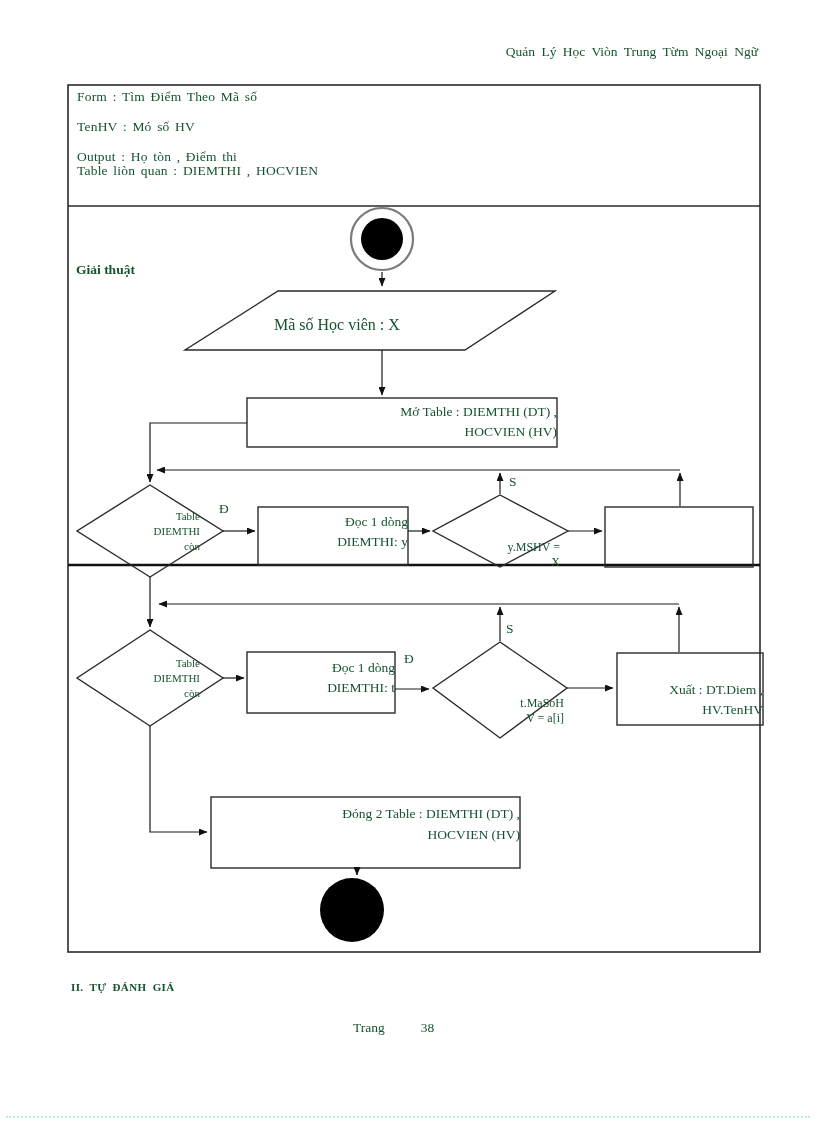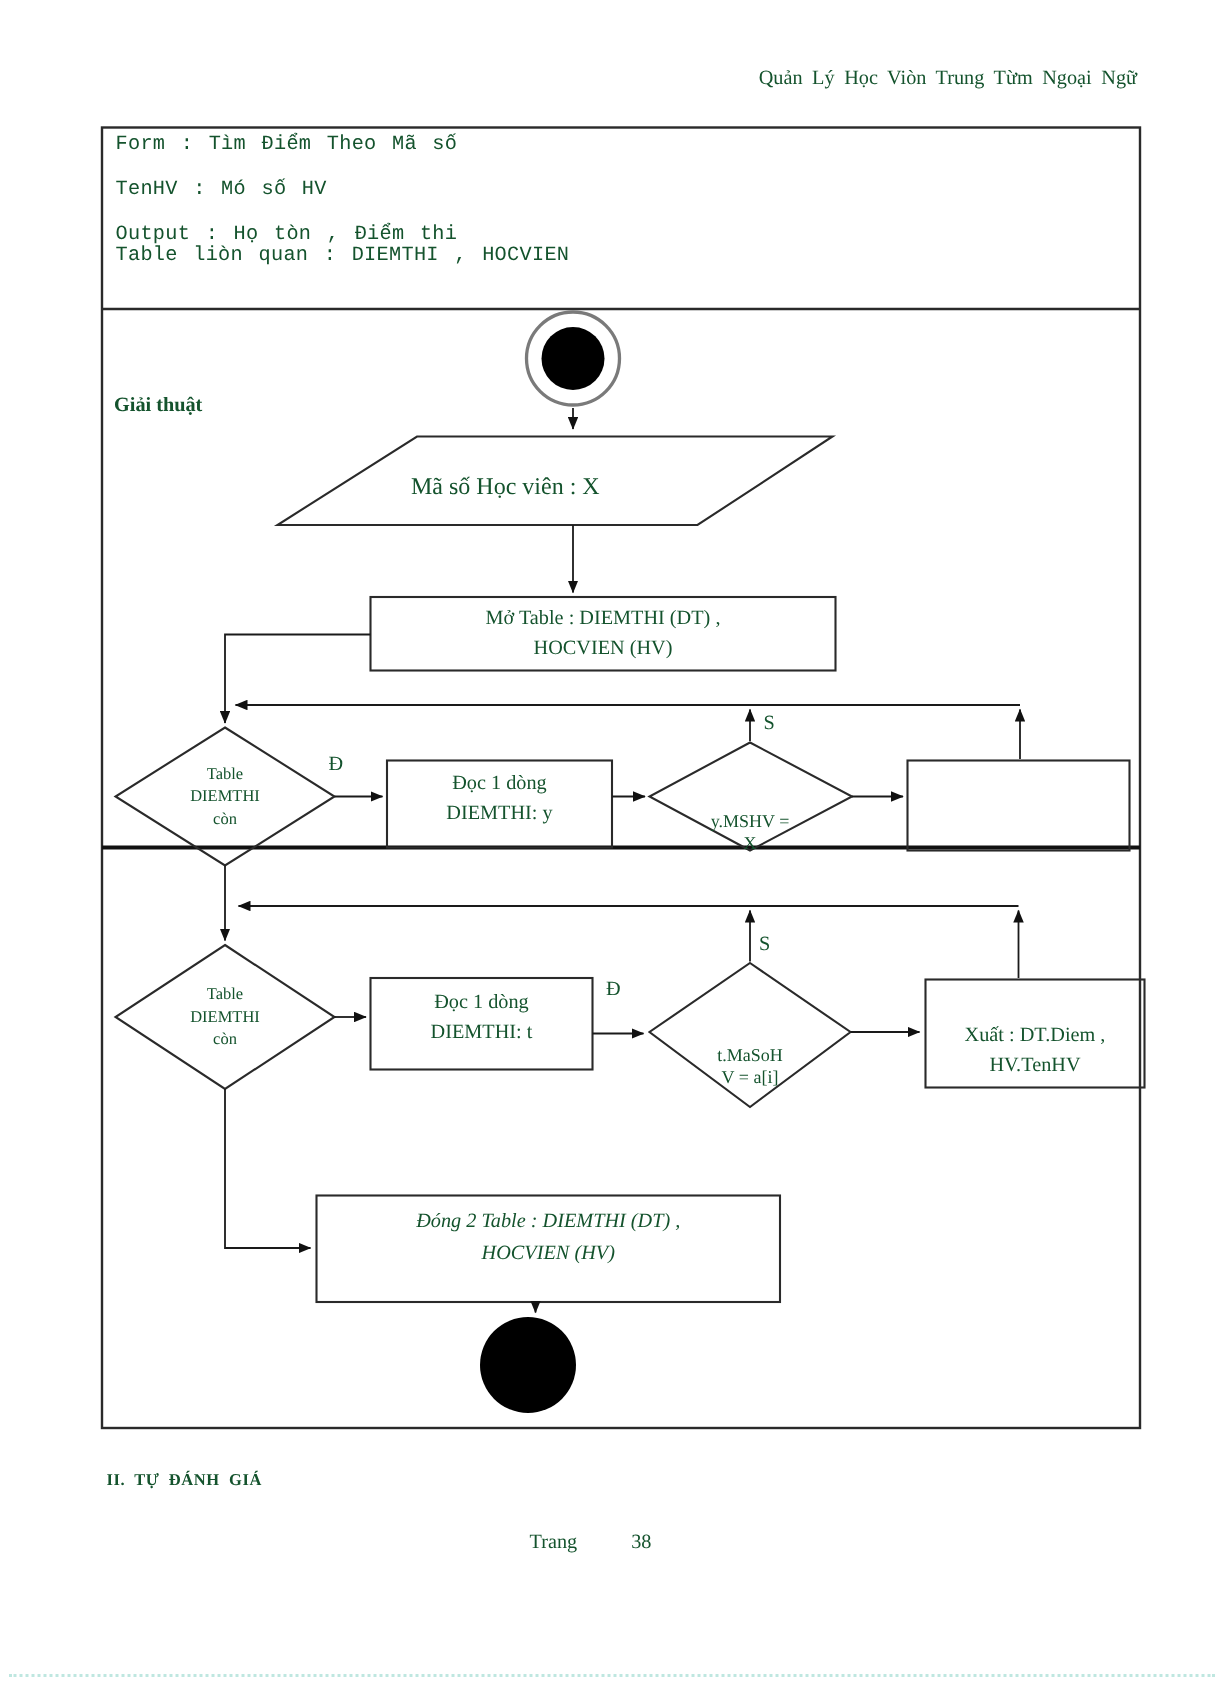--- a/index.html
+++ b/index.html
@@ -1,23 +1,23 @@
 <!DOCTYPE html>
 <html><head>
 <meta charset="utf-8">
 <style>
   html,body{margin:0;padding:0;background:#fff;}
   #page{position:relative;width:816px;height:1123px;background:#ffffff;overflow:hidden;
         font-family:"Liberation Serif","DejaVu Serif",serif;color:#14532d;}
   .abs{position:absolute;white-space:nowrap;}
   .txt{font-size:13.5px;word-spacing:2px;letter-spacing:.2px;}
-  .ctr{text-align:center;white-space:normal;}
+  .ctr{text-align:right;white-space:normal;}
   .bold{font-weight:bold;}
   .hdr{top:44px;right:58px;font-size:13.5px;word-spacing:3px;}
-  .spec{left:77px;font-size:13.5px;font-family:Liberation Mono, monospace;}
+  .spec{left:77px;font-size:13.5px;}
   .giai{left:76px;top:262px;font-size:13.5px;}
   .inplbl{left:274px;top:316px;font-size:16px;}
   .box2{line-height:20px;font-size:13.5px;}
   .small3{font-size:11px;line-height:15px;}
   .cond2{font-size:12px;line-height:15px;margin-top:24px;}
   .branch{font-size:13.5px;}
   .h2{left:71px;top:981px;font-size:11px;letter-spacing:.4px;word-spacing:3px;text-align:center;}
   .footer{left:353px;top:1020px;font-size:13.5px;}
   .footer .pg{margin-left:36px;}
   .dotrule{left:6px;right:6px;top:1116px;height:0;border-top:2px dotted #bfe7e0;}
@@ -135,21 +135,21 @@
     <div>t.MaSoH</div>
     <div>V = a[i]</div>
   </div>
   <div class="abs branch" style="left:506px;top:621px;">S</div>
 
   <div class="abs ctr box2" style="left:617px;top:666px;width:146px;margin-top:14px;">
     <div>Xuất : DT.Diem ,</div>
     <div>HV.TenHV</div>
   </div>
 
-  <div class="abs ctr box2" style="left:211px;top:803px;width:309px;line-height:21px;font-style:italic;">
+  <div class="abs ctr box2" style="left:211px;top:803px;width:309px;line-height:21px;">
     <div>Đóng 2 Table : DIEMTHI (DT) ,</div>
     <div>HOCVIEN (HV)</div>
   </div>
 
   <div class="abs h2 bold">II. TỰ ĐÁNH GIÁ</div>
 
   <div class="abs footer">
     <span>Trang</span><span class="pg">38</span>
   </div>
 

